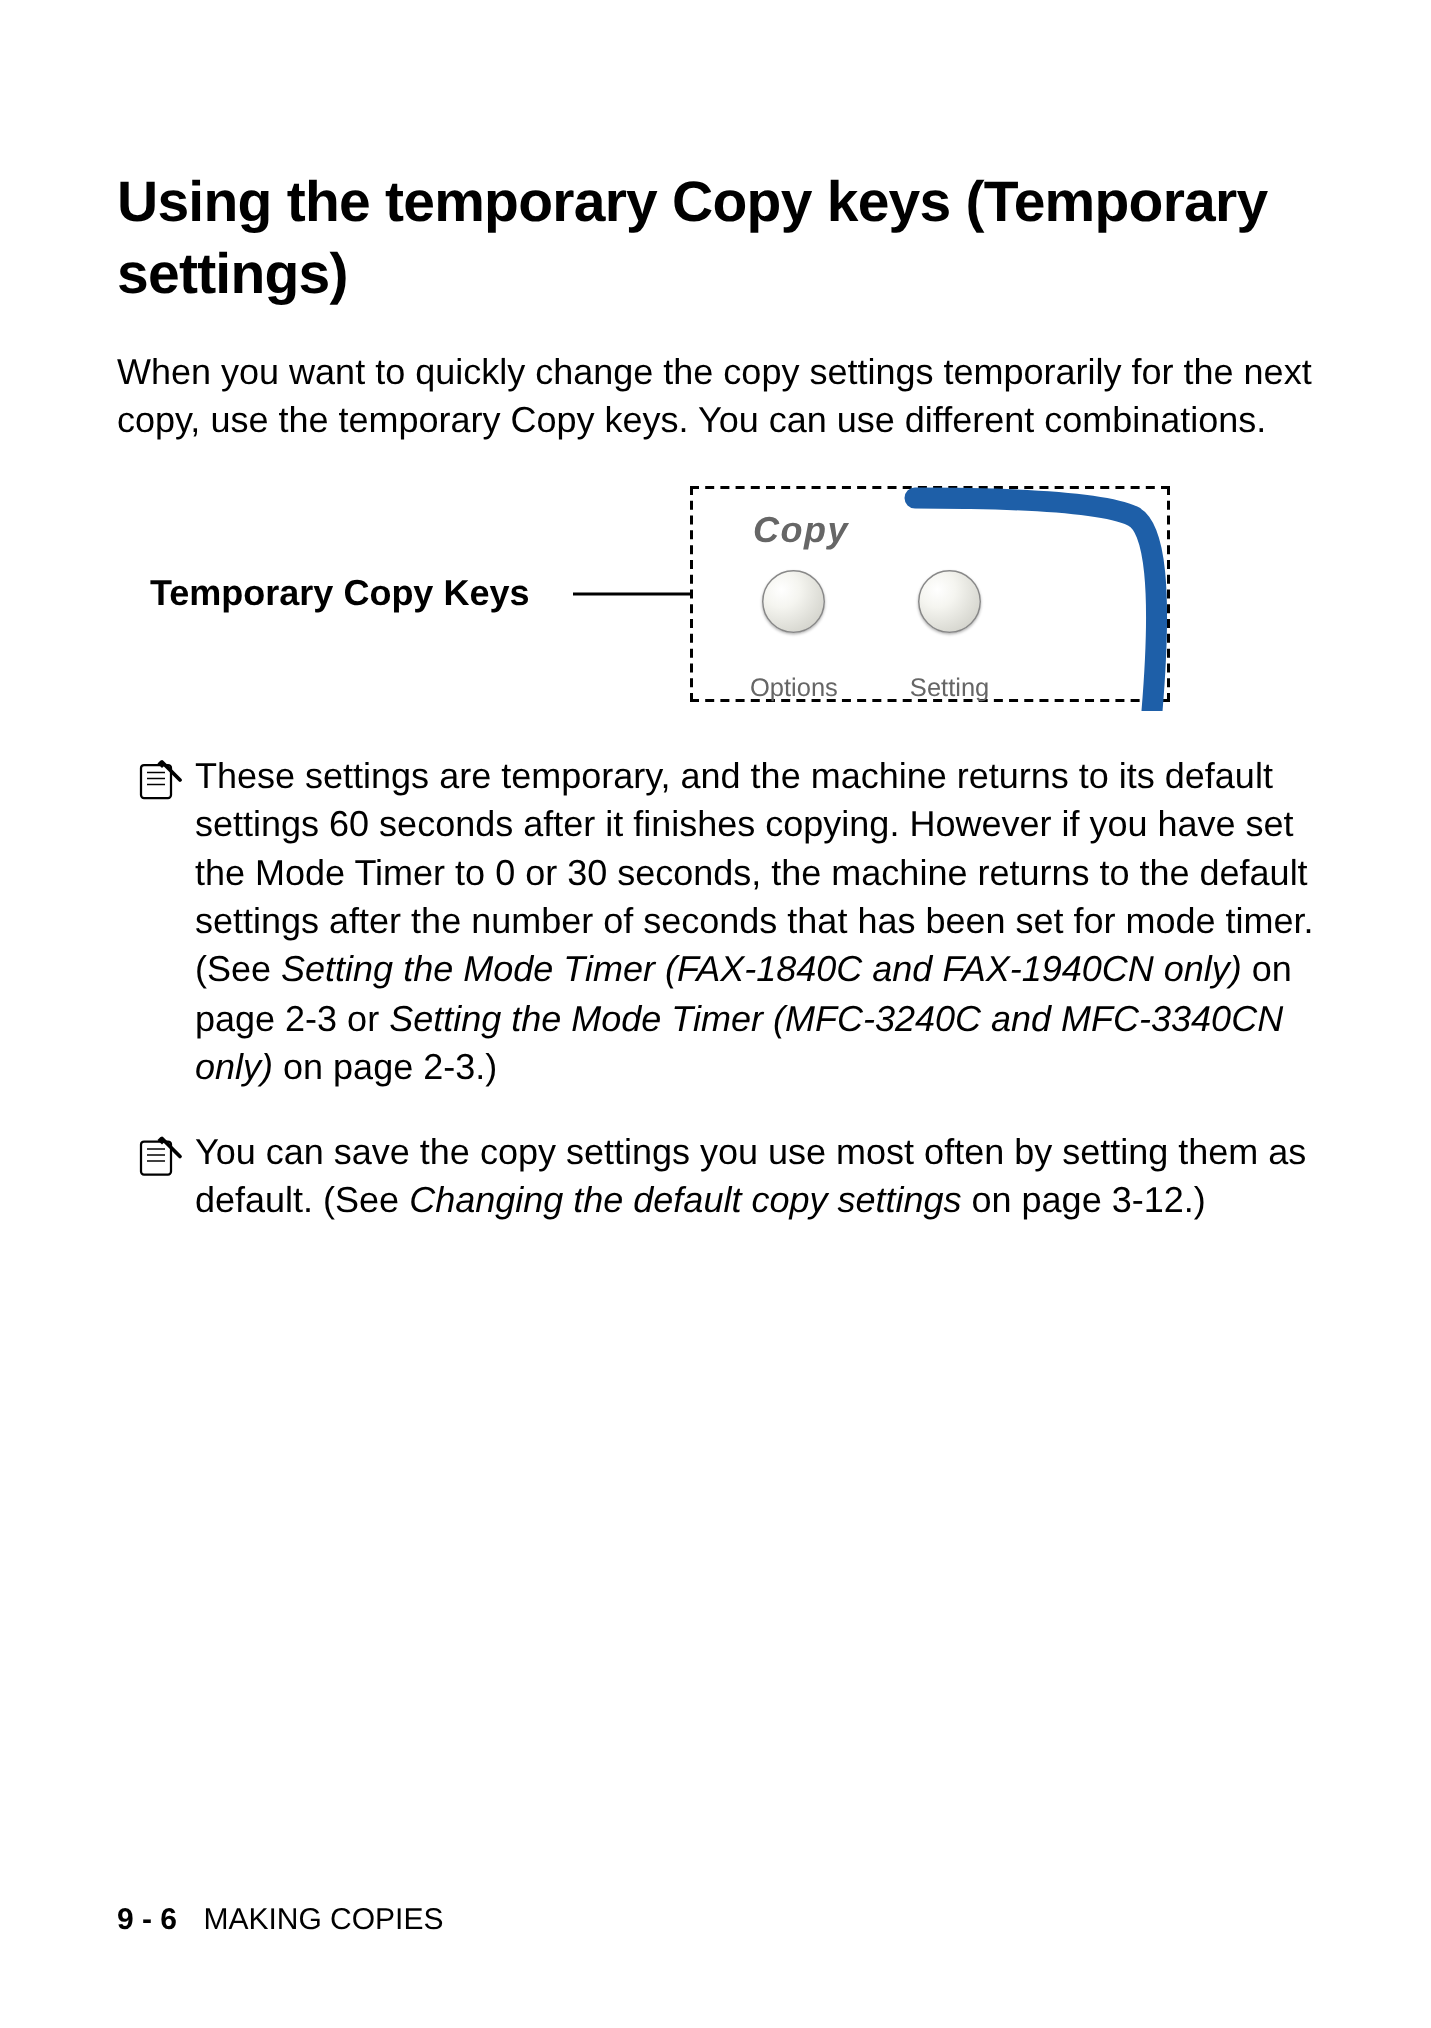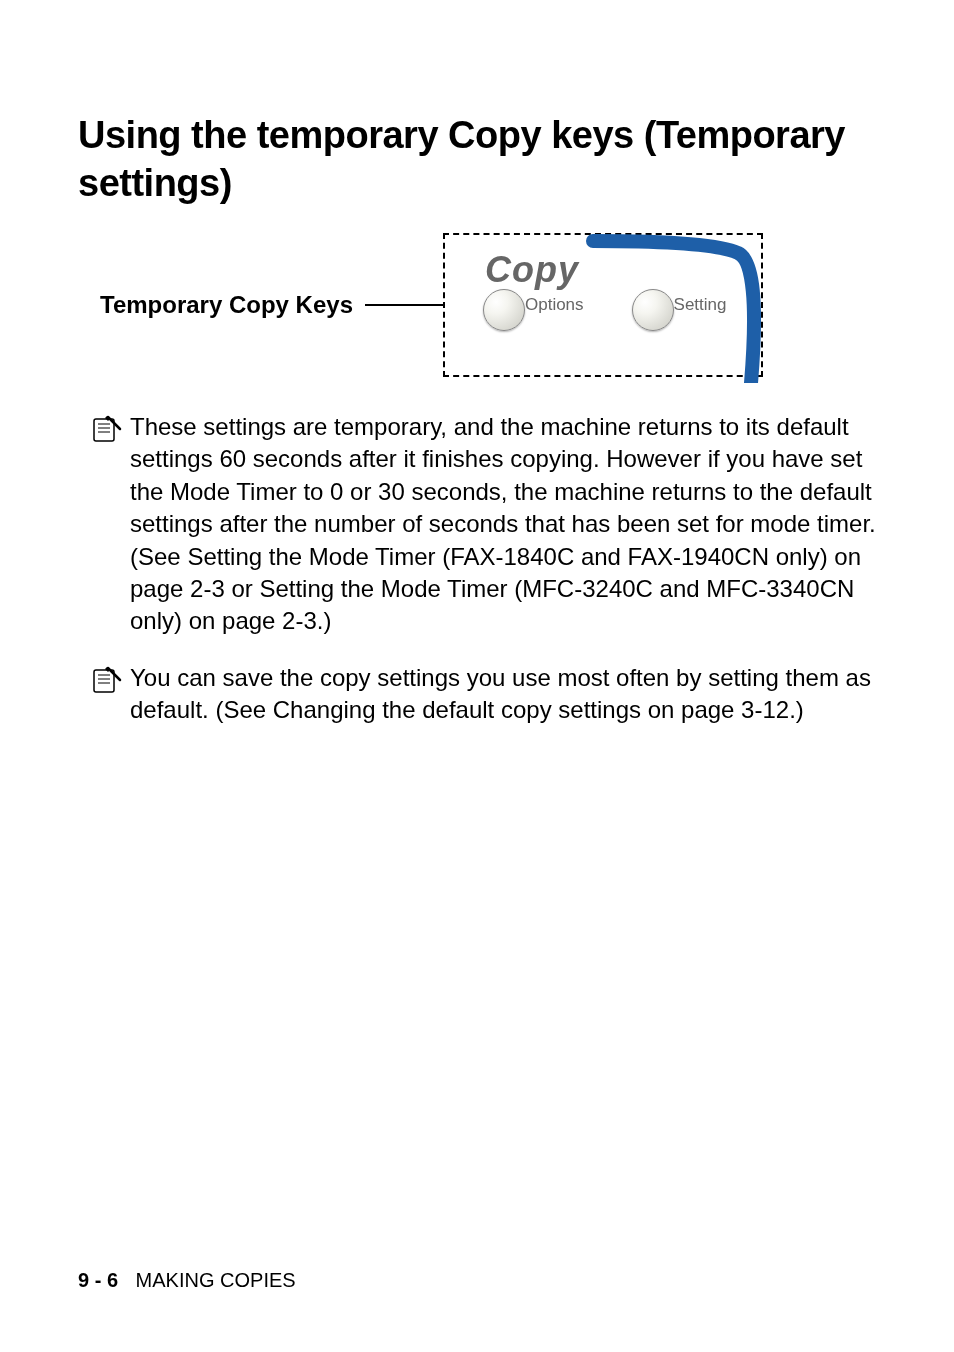--- a/index.html
+++ b/index.html
@@ -32,20 +32,21 @@
     display: flex;
     align-items: center;
     margin-bottom: 34px;
     margin-top: 10px;
   }
   .label-area {
     flex: 0 0 auto;
     display: flex;
     align-items: center;
     padding-left: 22px;
+    gap: 17px;
   }
   .diag-label {
     font-size: 24px;
     font-weight: bold;
   }
   .connector {
     width: 78px;
     height: 0;
     border-top: 2px solid #000;
     margin-left: 12px;
@@ -66,36 +67,39 @@
     top: -14px;
     right: -20px;
     width: 180px;
     height: 150px;
     pointer-events: none;
   }
   .copy-title {
     font-family: Arial, sans-serif;
     font-style: italic;
     font-weight: bold;
-    font-size: 36px;
+    font-size: 24px;
     color: #666;
     letter-spacing: 1px;
     position: absolute;
     top: 2px;
     left: 22px;
   }
   .btn-row {
     position: absolute;
     top: 42px;
     left: 20px;
     display: flex;
     gap: 48px;
   }
   .round-btn {
     display: flex;
+    flex-direction: column;
+    align-items: center;
+    gap: 21px;
   }
   .circle {
     width: 42px;
     height: 42px;
     border-radius: 50%;
     background: radial-gradient(circle at 30% 30%, #fff 0%, #f5f5f0 30%, #c8c8c0 100%);
     border: 1px solid #888;
     box-shadow: 0 1px 2px rgba(0,0,0,.3);
   }
   .btn-label {
@@ -111,37 +115,38 @@
   }
   .note-icon {
     flex: 0 0 40px;
     padding-top: 2px;
   }
   .note-text {
     font-size: 24px;
     line-height: 1.35;
     flex: 1;
   }
-  .note-text .ital { }
+  .note-text .ital { font-style: italic; }
   .footer {
     position: absolute;
     bottom: 60px;
     left: 78px;
     font-size: 20px;
   }
   .footer .pnum { font-weight: bold; }
   .footer .sep { margin: 0 6px; }
 </style>
 </head>
 <body>
 
 <div class="page">
 
   <div class="heading">Using the temporary Copy keys (Temporary settings)</div>
 
+  <div class="intro">When you want to quickly change the copy settings temporarily for the next copy, use the temporary Copy keys. You can use different combinations.</div>
 
   <div class="diagram-row">
     <div class="label-area">
       <span class="diag-label">Temporary Copy Keys</span>
       <span class="connector"></span>
     </div>
     <div class="panel-box">
       <div class="panel-inner">
         <svg class="blue-curve" viewBox="0 0 180 150">
           <path d="M 10 8 Q 130 8 155 20 Q 178 30 168 150" stroke="#1E5FA8" stroke-width="14" fill="none" stroke-linecap="round"></path>

